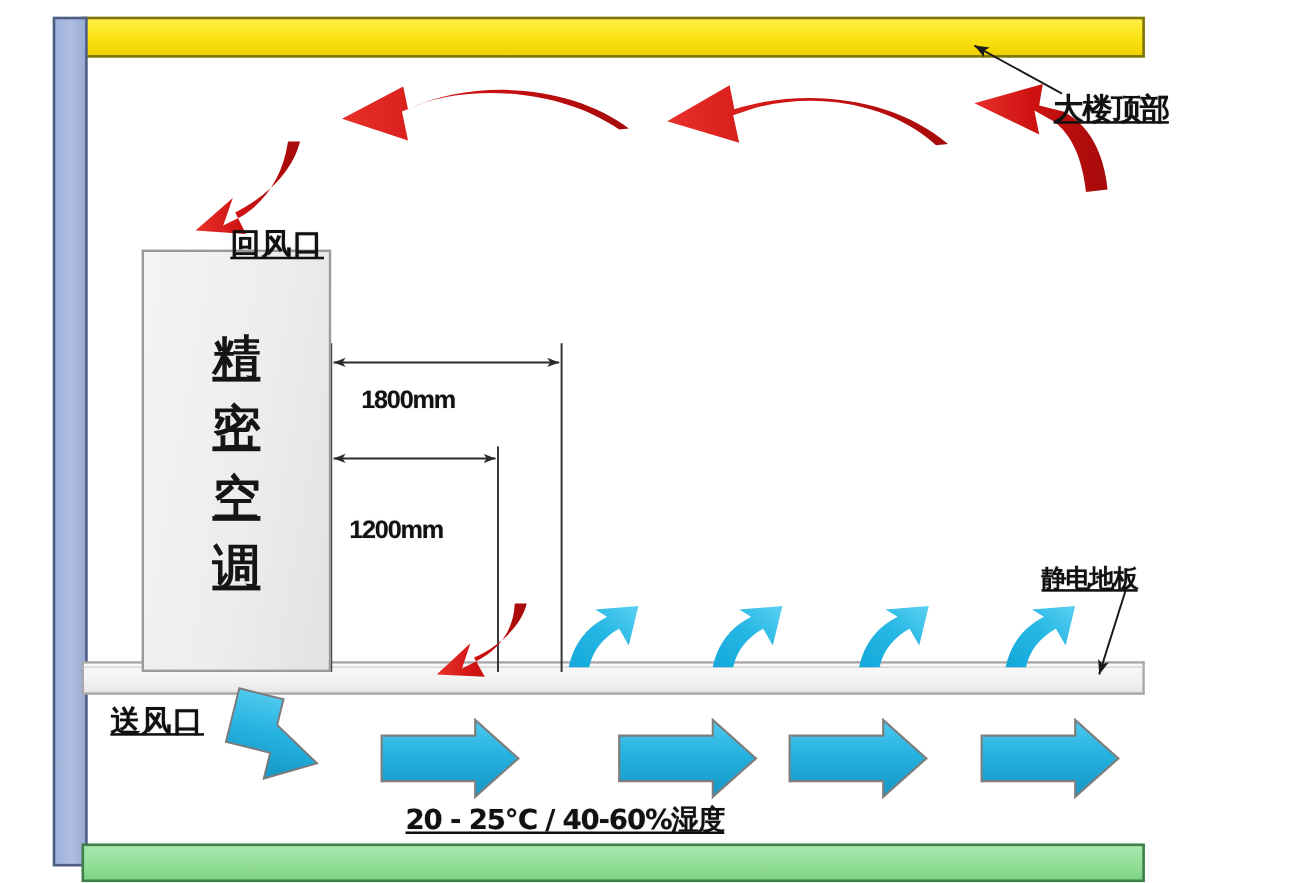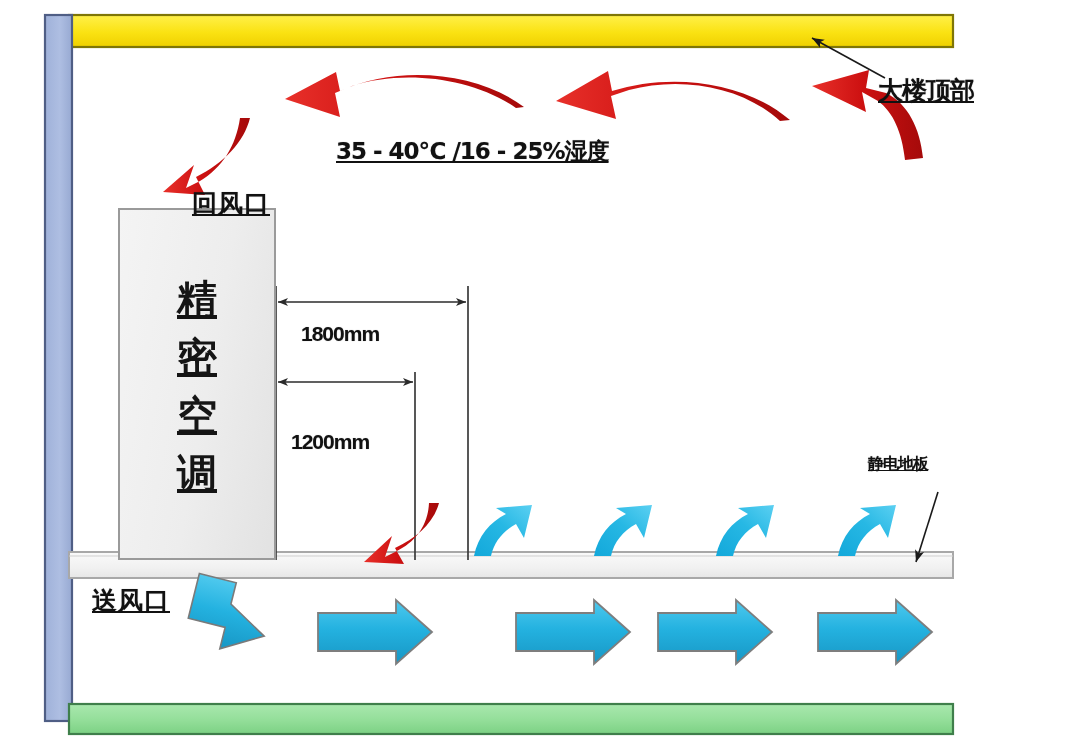--- a/index.html
+++ b/index.html
@@ -5,21 +5,21 @@
   html,body{margin:0;padding:0;background:#ffffff;}
   body{font-family:"Liberation Sans","DejaVu Sans",sans-serif;}
   #stage{position:relative;width:1080px;height:736px;background:#ffffff;overflow:hidden;}
   #stage svg.layer{position:absolute;left:0;top:0;width:1080px;height:736px;}
   .lbl{position:absolute;font-weight:bold;color:#111111;white-space:nowrap;
        text-shadow:0 0 1px rgba(0,0,0,.35);}
   .cn{font-family:"DejaVu Sans","Liberation Sans",sans-serif;text-decoration:underline;}
   #lbl-ceiling{left:878px;top:74px;font-size:25px;letter-spacing:-1px;}
   #lbl-return{left:192px;top:172px;font-size:25px;letter-spacing:1px;margin-top:15px;}
   #lbl-supply{left:92px;top:584px;font-size:25px;letter-spacing:1px;}
-  #lbl-floorboard{left:868px;top:454px;font-size:16px;letter-spacing:-1px;text-align:center;}
+  #lbl-floorboard{left:868px;top:468px;font-size:21px;letter-spacing:-1px;text-align:center;}
   #lbl-hot{left:336px;top:136px;font-size:23px;letter-spacing:-1px;}
   #lbl-cold{left:338px;top:668px;font-size:23px;letter-spacing:-1px;}
   #lbl-d1800{left:301px;top:322px;font-size:21px;letter-spacing:-1px;}
   #lbl-d1200{left:291px;top:390px;font-size:21px;letter-spacing:-1px;margin-top:40px;}
   #ac-unit{position:absolute;left:118px;top:208px;width:158px;height:352px;
            background:linear-gradient(100deg,#f4f4f4 0%,#ededed 55%,#e2e2e2 100%);
            border:2px solid #9a9a9a;box-sizing:border-box;}
   #ac-text{position:absolute;left:0;right:0;top:60px;text-align:center;
            font-size:40px;line-height:58px;font-weight:bold;color:#151515;
            font-family:"DejaVu Sans","Liberation Sans",sans-serif;}
@@ -193,20 +193,20 @@
   </div>
 
   <div class="lbl cn" id="lbl-ceiling">大楼顶部</div>
 
   <div class="lbl cn" id="lbl-return">回风口</div>
 
   <div class="lbl cn" id="lbl-supply">送风口</div>
 
   <div class="lbl cn" id="lbl-floorboard">静电地板</div>
 
-  <div class="lbl cn" id="lbl-hot">35 - 40℃ /16 - 25%湿度</div>
-
+
+  <div class="lbl cn" id="lbl-cold">20 - 25℃ / 40-60%湿度</div>
 
   <div class="lbl" id="lbl-d1800">1800mm</div>
 
   <div class="lbl" id="lbl-d1200">1200mm</div>
 
 </div>
 
 </body></html>

